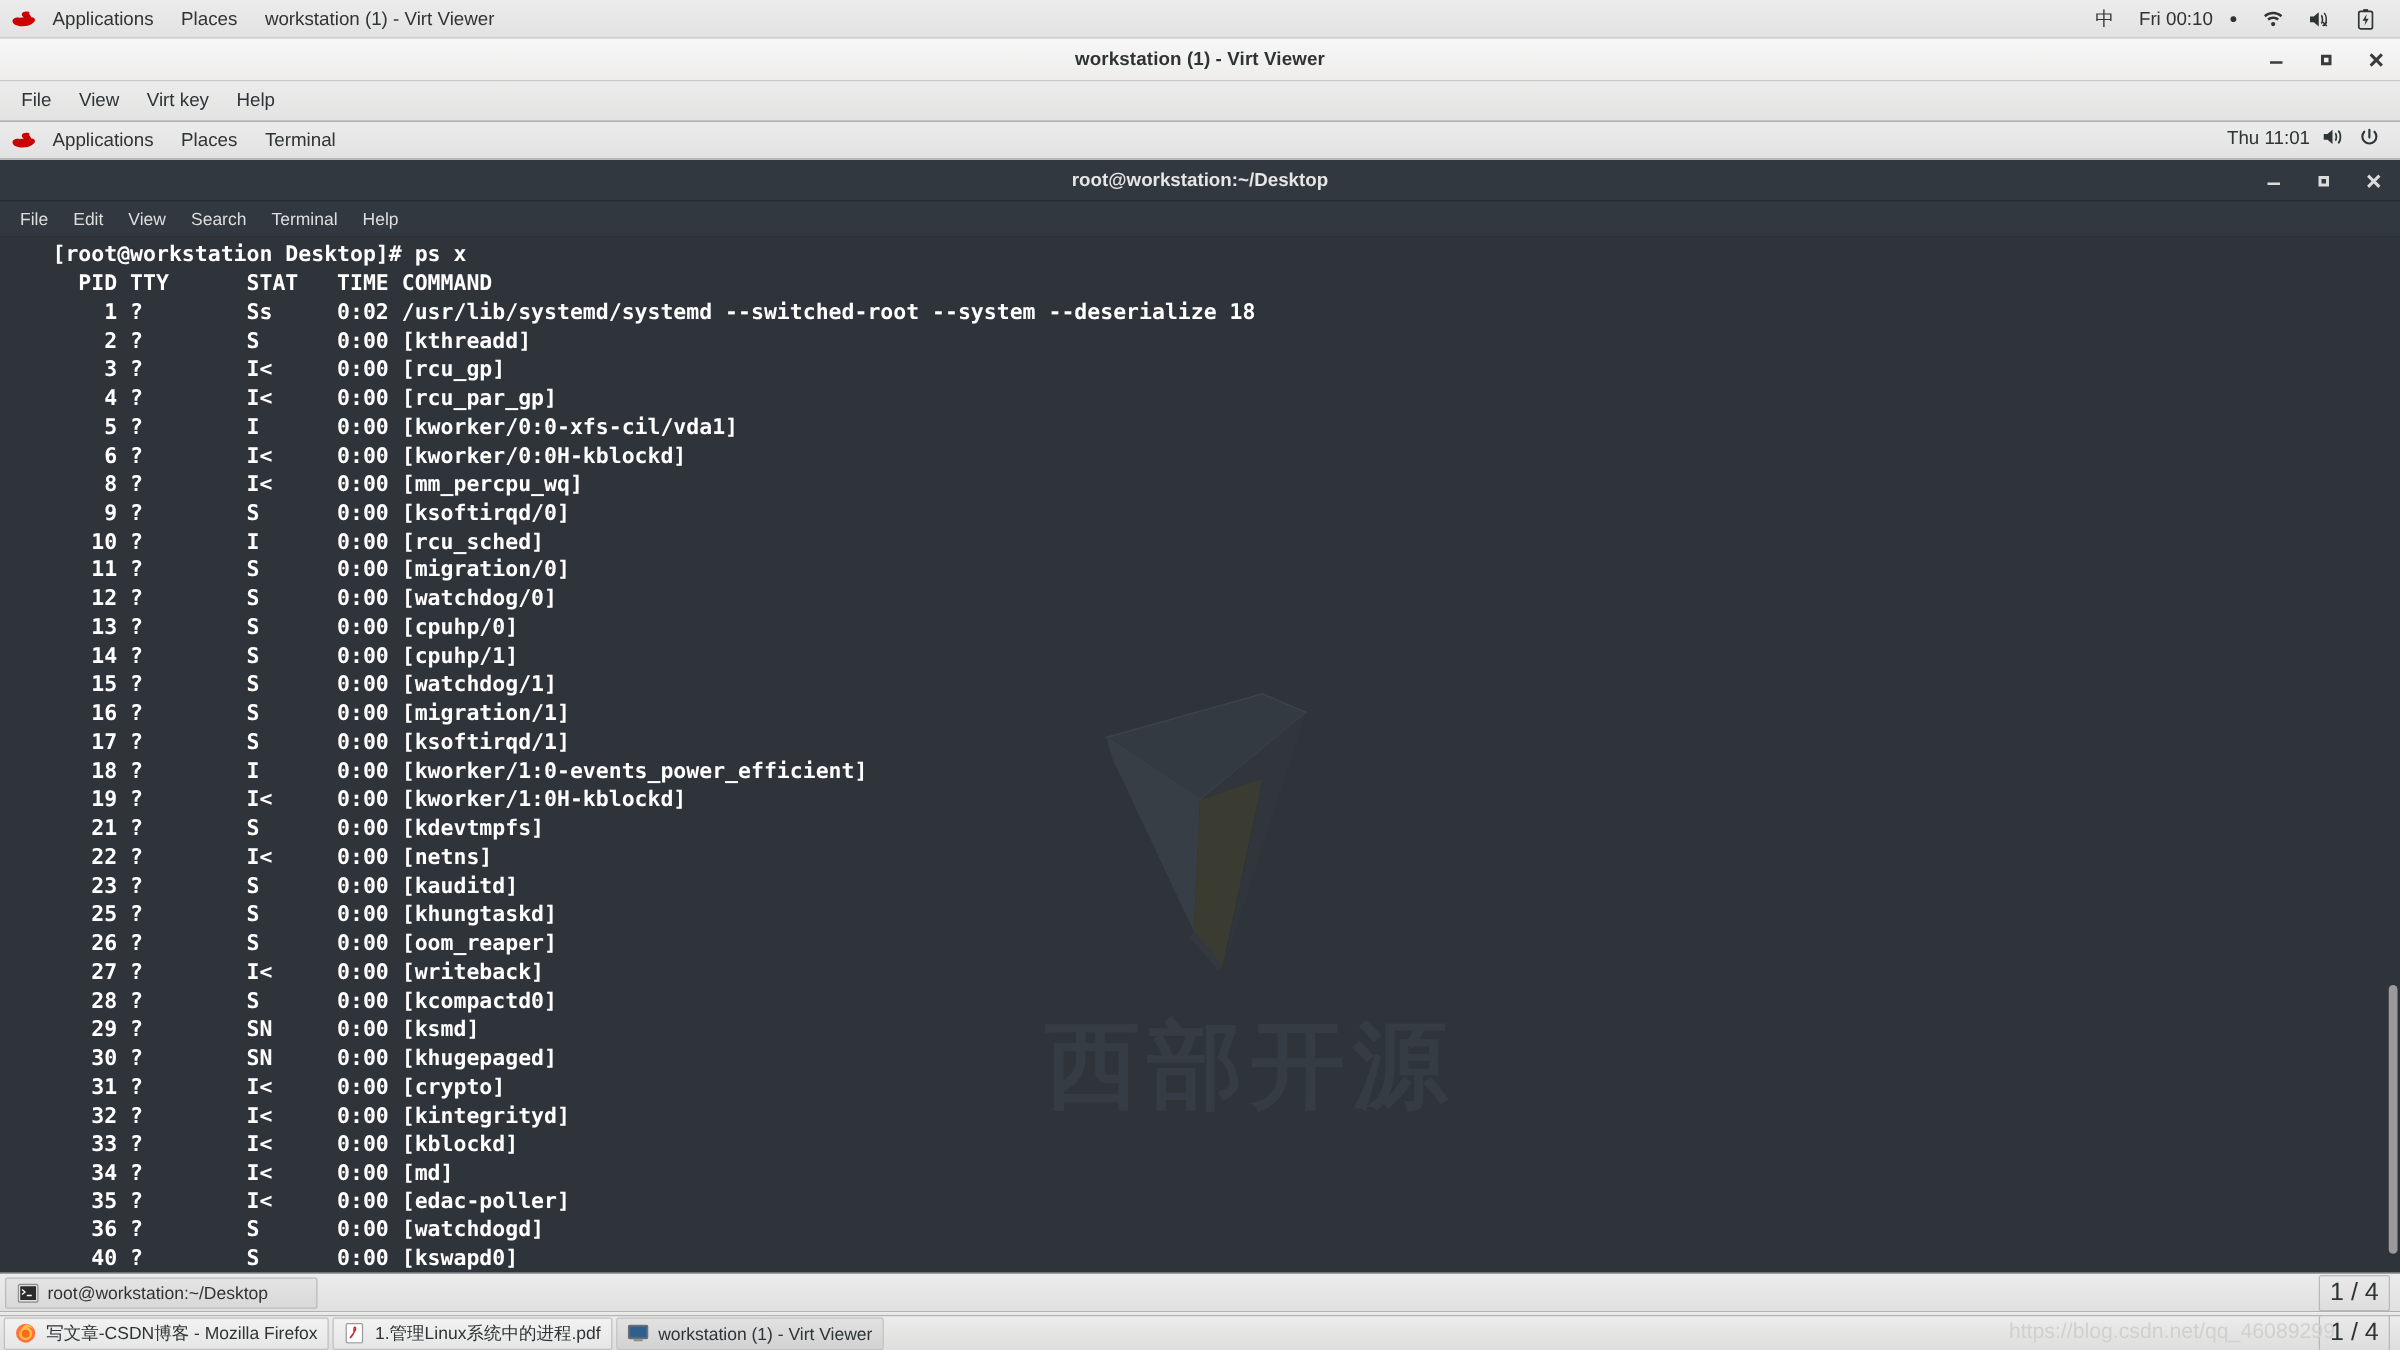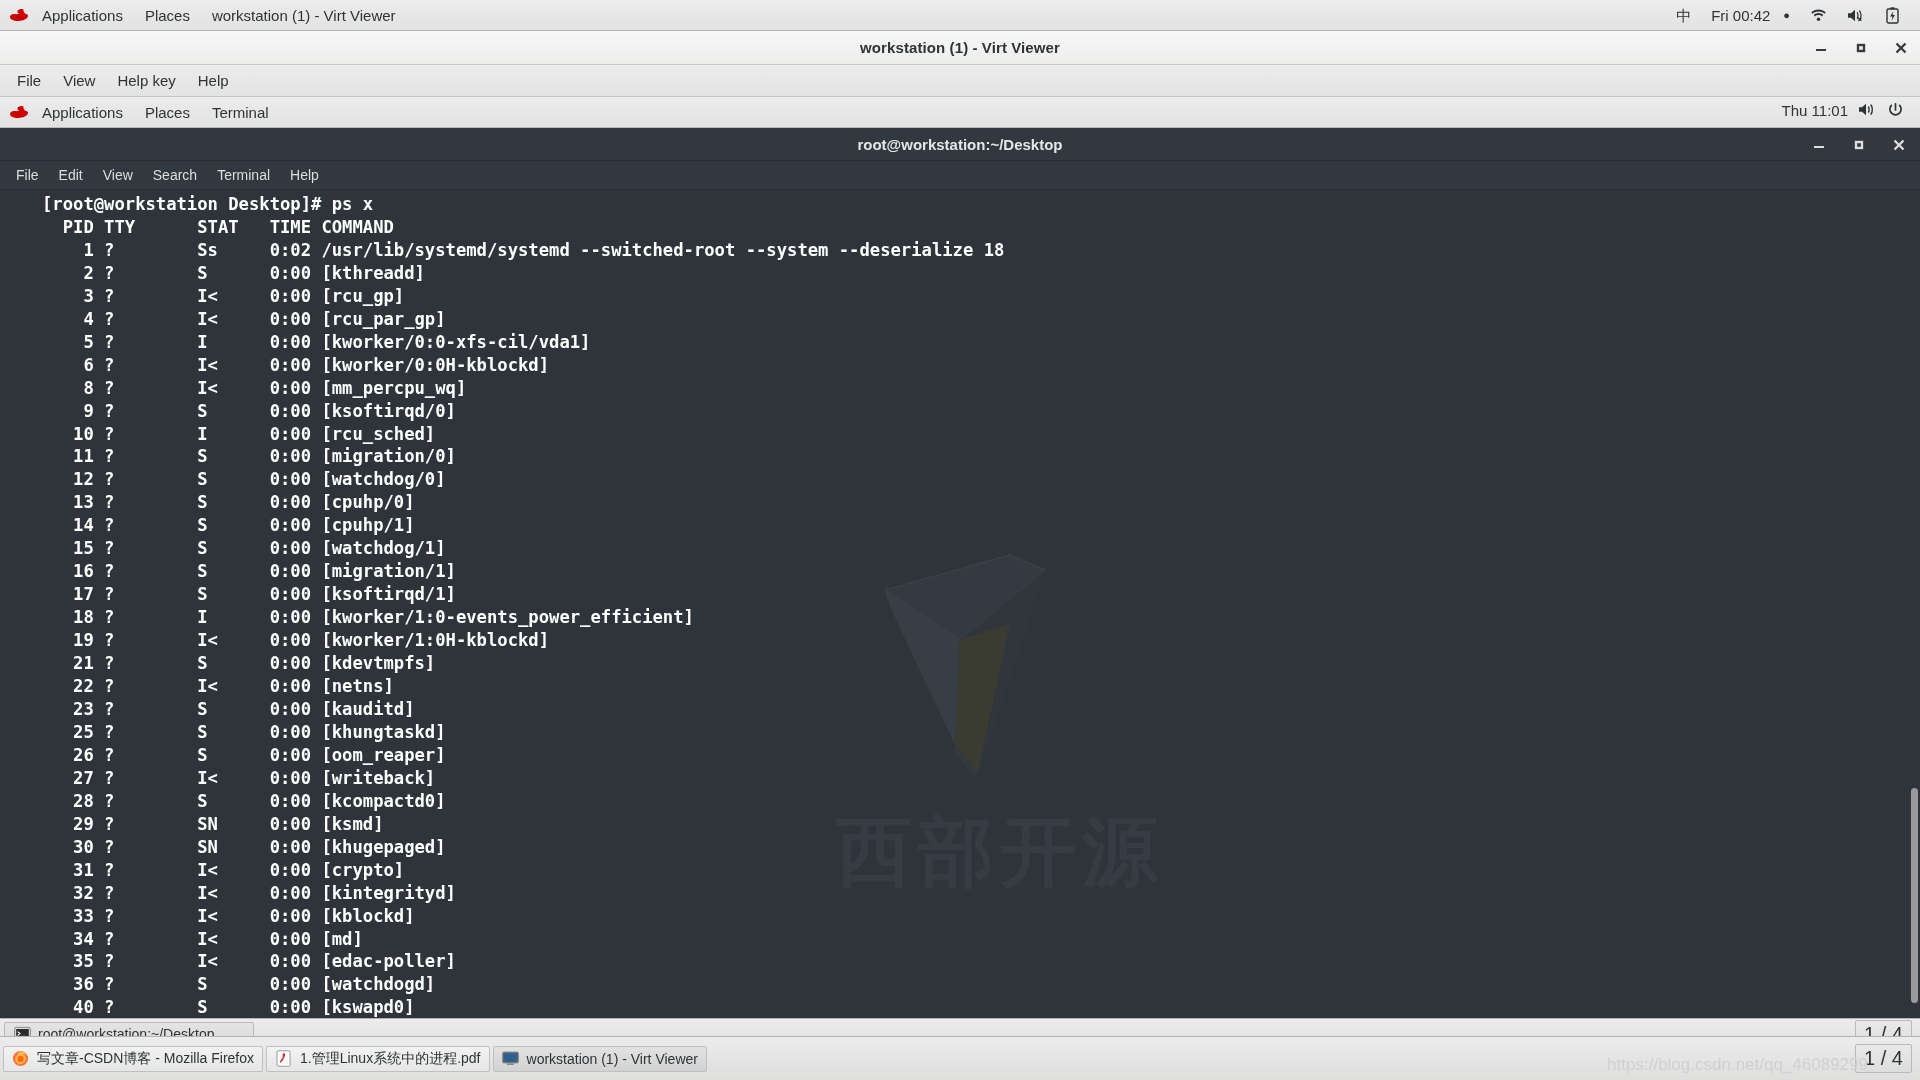--- a/index.html
+++ b/index.html
@@ -188,21 +188,21 @@
     margin-right: 8px; padding: 2px 8px;
     border: 1px solid #b9b9b9; border-radius: 2px;
     background: linear-gradient(to bottom,#e9e9e9,#dddddd);
     font-size: 20px; color: #2e3436;
     cursor: pointer;
   }
 
   
   .host-taskbar {
     position: absolute; bottom: 0; left: 0;
-    width: 1920px; height: 44px;
+    width: 1920px; height: 28px;
     background: linear-gradient(to bottom, #ececec 0%, #dededd 100%);
     border-top: 1px solid #b4b4b4;
     display: flex; align-items: center;
     font-size: 14px; color: #2e3436;
     z-index: 20;
   }
   .host-task {
     display: flex; align-items: center; gap: 8px;
     height: 26px; margin-left: 3px; padding: 0 8px;
     border: 1px solid #c0c0c0; border-radius: 2px;
@@ -231,21 +231,21 @@
       <path d="M5 7 C3 7 1 8 1 10 C1 12 4 14 9 14 C15 14 19 11 19 9 C19 7.5 17.5 6.5 16 6.8 C15 4 13 2.4 11 2.4 C9.2 2.4 8.4 3.6 8.4 4.6 C8.4 5.6 9 6.3 10.2 6.8 L7 7.2 C6.4 7.05 5.7 7 5 7 Z" fill="#cc0000"></path>
       <ellipse cx="12.5" cy="3.2" rx="2.2" ry="1.1" fill="#cc0000"></ellipse>
     </svg>
   </span>
   <span class="menu-item">Applications</span>
   <span class="menu-item">Places</span>
   <span class="menu-item">workstation (1) - Virt Viewer</span>
   <span class="spacer"></span>
   <div class="tray">
     <span class="cell">中</span>
-    <span class="cell">Fri 00:42</span>
+    <span class="cell">Fri 00:10</span>
     <span class="cell" style="font-size:11px;padding-left:0">●</span>
     <span class="cell">
       <svg width="17" height="14" viewBox="0 0 17 14">
           <path d="M8.5 3.4c2.3 0 4.4.9 6 2.3l1.3-1.5C13.9 2.5 11.3 1.4 8.5 1.4S3.1 2.5 1.2 4.2l1.3 1.5c1.6-1.4 3.7-2.3 6-2.3z" fill="#2e3436"></path>
           <path d="M8.5 7.1c1.3 0 2.5.5 3.4 1.3l1.3-1.5C12 5.8 10.3 5.1 8.5 5.1s-3.5.7-4.7 1.8l1.3 1.5c.9-.8 2.1-1.3 3.4-1.3z" fill="#2e3436"></path>
           <circle cx="8.5" cy="11.2" r="1.7" fill="#2e3436"></circle>
         </svg>
     </span>
     <span class="cell">
       <svg width="19" height="15" viewBox="0 0 19 15">
@@ -284,21 +284,21 @@
         <svg width="16" height="16" viewBox="0 0 16 16">
             <path d="M3.5 3.5L12.5 12.5M12.5 3.5L3.5 12.5" stroke="#3b3b3b" stroke-width="2.4"></path>
           </svg>
       </span>
     </div>
   </div>
 
   <div class="vv-menubar">
     <span class="mi">File</span>
     <span class="mi">View</span>
-    <span class="mi">Help key</span>
+    <span class="mi">Virt key</span>
     <span class="mi">Help</span>
   </div>
 
   <div class="guest">
 
     <div class="guest-panel">
       <span class="redhat-logo">
         <svg width="20" height="16" viewBox="0 0 20 16">
           <path d="M5 7 C3 7 1 8 1 10 C1 12 4 14 9 14 C15 14 19 11 19 9 C19 7.5 17.5 6.5 16 6.8 C15 4 13 2.4 11 2.4 C9.2 2.4 8.4 3.6 8.4 4.6 C8.4 5.6 9 6.3 10.2 6.8 L7 7.2 C6.4 7.05 5.7 7 5 7 Z" fill="#cc0000"></path>
           <ellipse cx="12.5" cy="3.2" rx="2.2" ry="1.1" fill="#cc0000"></ellipse>

